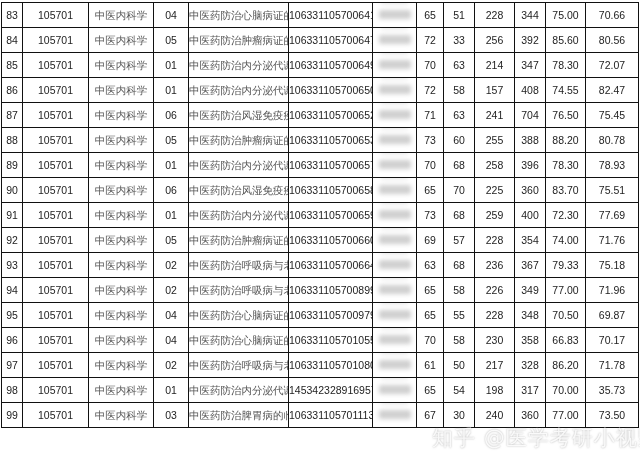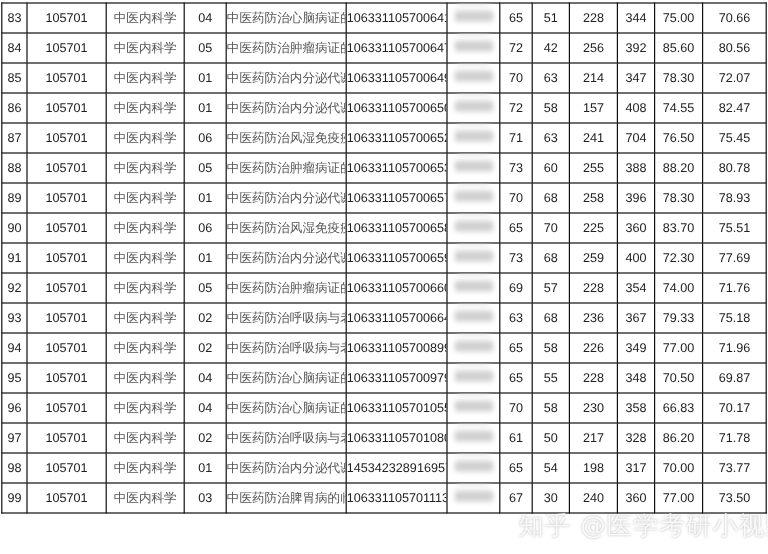--- a/index.html
+++ b/index.html
@@ -82,21 +82,21 @@
 
   <tr>
     <td class="idx">84</td>
     <td>105701</td>
     <td class="cn">中医内科学</td>
     <td>05</td>
     <td class="dir">中医药防治肿瘤病证的临床研究</td>
     <td>106331105700647</td>
     <td class="name"><span class="blur-top"></span><span class="blur"></span></td>
     <td>72</td>
-    <td>42</td>
+    <td>33</td>
     <td>256</td>
     <td>392</td>
     <td>85.60</td>
     <td>80.56</td>
   </tr>
 
   <tr>
     <td class="idx">85</td>
     <td>105701</td>
     <td class="cn">中医内科学</td>
@@ -310,21 +310,21 @@
     <td class="cn">中医内科学</td>
     <td>01</td>
     <td class="dir">中医药防治内分泌代谢疾病的临床研究</td>
     <td>145342328916957</td>
     <td class="name"><span class="blur-top"></span><span class="blur"></span></td>
     <td>65</td>
     <td>54</td>
     <td>198</td>
     <td>317</td>
     <td>70.00</td>
-    <td>73.77</td>
+    <td>35.73</td>
   </tr>
 
   <tr>
     <td class="idx">99</td>
     <td>105701</td>
     <td class="cn">中医内科学</td>
     <td>03</td>
     <td class="dir">中医药防治脾胃病的临床研究</td>
     <td>106331105701113</td>
     <td class="name"><span class="blur-top"></span><span class="blur"></span></td>

